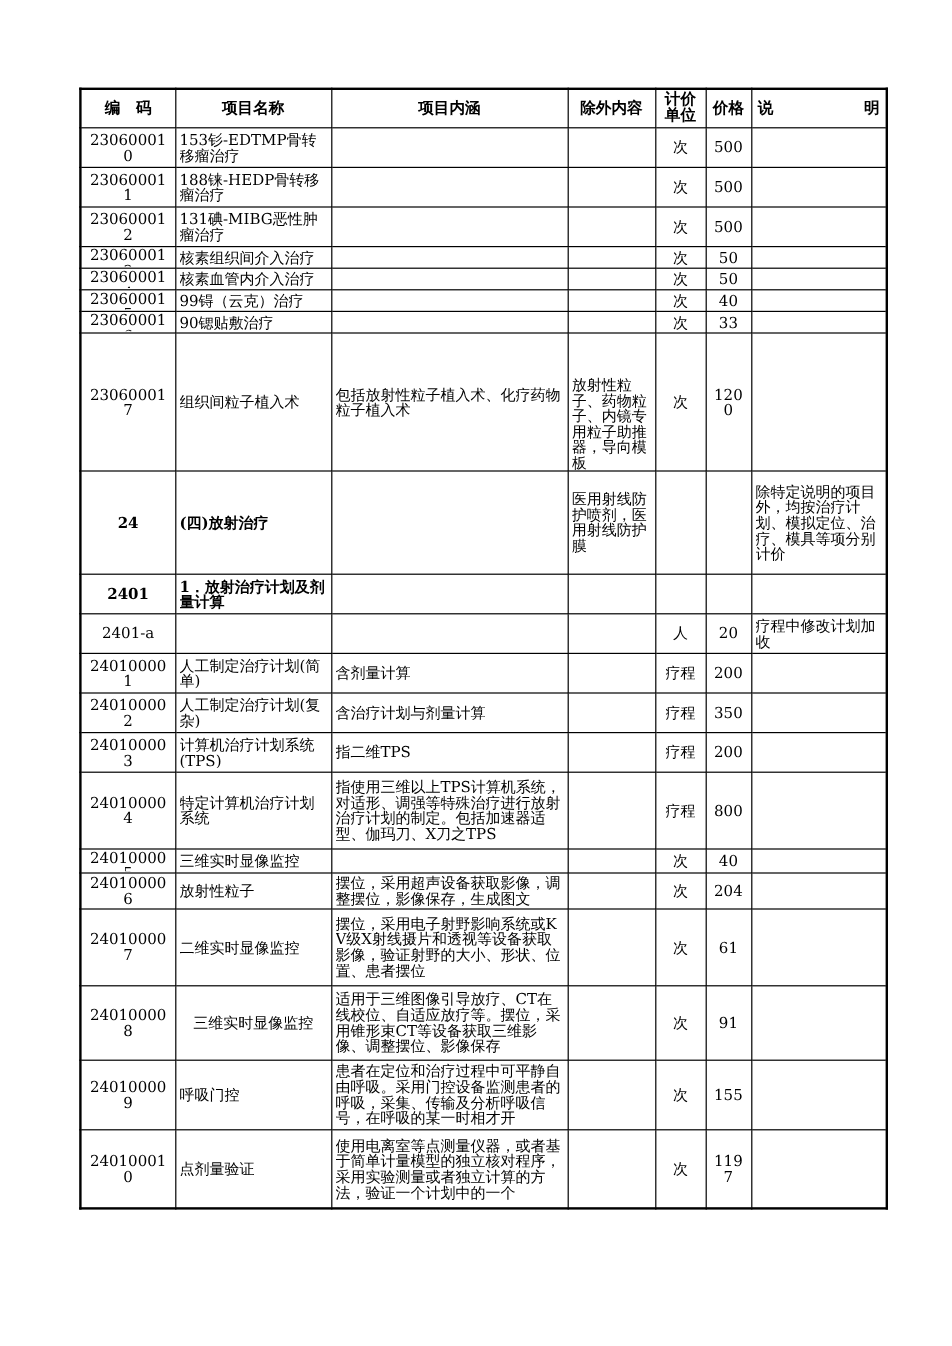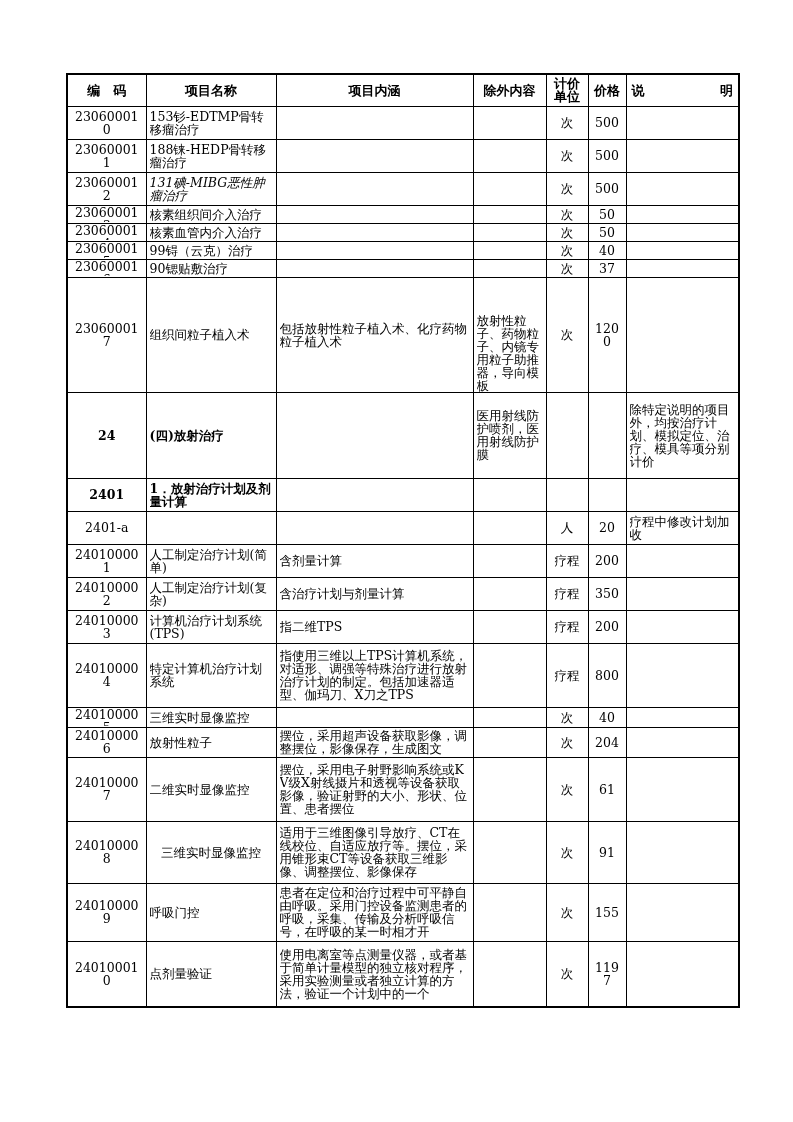--- a/index.html
+++ b/index.html
@@ -119,21 +119,21 @@
           </td>
           <td class="col-remark">
             <div class="cw" style="max-height: 31px;"></div>
           </td>
         </tr>
         <tr style="height: 33px; margin-left: 20px;">
           <td class="col-code">
             <div class="cw" style="max-height: 31px;">230600012</div>
           </td>
           <td class="col-name">
-            <div class="cw" style="max-height: 31px; font-style: italic;">131碘-MIBG恶性肿瘤治疗</div>
+            <div class="cw" style="max-height: 31px;">131碘-MIBG恶性肿瘤治疗</div>
           </td>
           <td class="col-content">
             <div class="cw" style="max-height: 31px;"></div>
           </td>
           <td class="col-excluded">
             <div class="cw" style="max-height: 31px;"></div>
           </td>
           <td class="col-unit">
             <div class="cw" style="max-height: 31px;">次</div>
           </td>
@@ -223,21 +223,21 @@
           <td class="col-content">
             <div class="cw" style="max-height: 16px;"></div>
           </td>
           <td class="col-excluded">
             <div class="cw" style="max-height: 16px;"></div>
           </td>
           <td class="col-unit">
             <div class="cw" style="max-height: 16px;">次</div>
           </td>
           <td class="col-price">
-            <div class="cw" style="max-height: 16px;">37</div>
+            <div class="cw" style="max-height: 16px;">33</div>
           </td>
           <td class="col-remark">
             <div class="cw" style="max-height: 16px;"></div>
           </td>
         </tr>
         <tr style="height: 96px;">
           <td class="col-code">
             <div class="cw" style="max-height: 94px;">230600017</div>
           </td>
           <td class="col-name">

